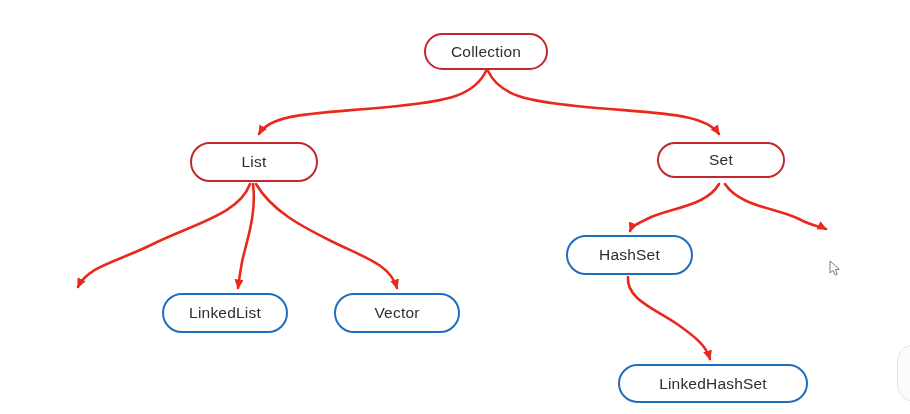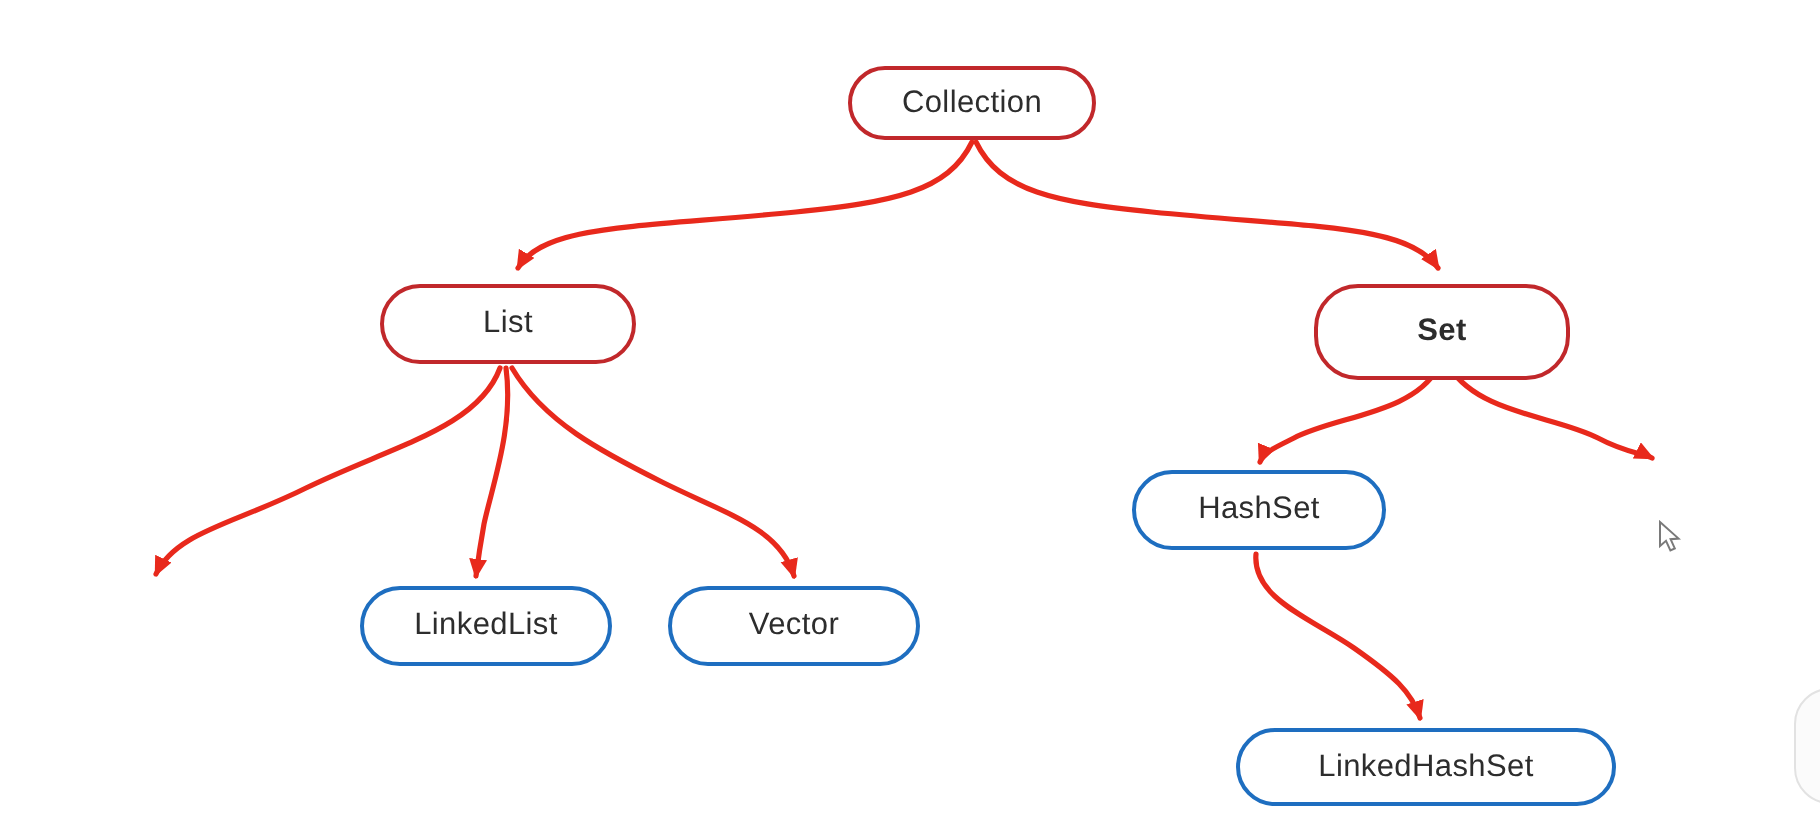--- a/index.html
+++ b/index.html
@@ -31,23 +31,23 @@
     justify-content: center;
     font-size: 15.5px;
     color: #2d2d2d;
     letter-spacing: 0.2px;
   }
   .node.red  { border: 2.6px solid #c1282b; }
   .node.blue { border: 2.6px solid #1e6ec0; }
 
   .node-collection    { left: 424px; top: 33px;  width: 124px; height: 37px; justify-content: center; }
   .node-list          { left: 190px; top: 142px; width: 128px; height: 40px; }
-  .node-set           { left: 657px; top: 142px; width: 128px; height: 48px; font-weight: bold; }
+  .node-set           { left: 657px; top: 142px; width: 128px; height: 36px; }
   .node-arraylist     { left: 13px;  top: 293px; width: 126px; height: 40px; }
-  .node-linkedlist    { left: 180px; top: 293px; width: 126px; height: 40px; justify-content: center; }
+  .node-linkedlist    { left: 162px; top: 293px; width: 126px; height: 40px; justify-content: center; }
   .node-vector        { left: 334px; top: 293px; width: 126px; height: 40px; }
   .node-hashset       { left: 566px; top: 235px; width: 127px; height: 40px; }
   .node-treeset       { left: 765px; top: 235px; width: 127px; height: 40px; }
   .node-linkedhashset { left: 618px; top: 364px; width: 190px; height: 39px; align-items: center; }
 
   .side-peek {
     position: absolute;
     left: 897px; top: 344px;
     width: 40px; height: 56px;
     border: 1.5px solid #e2e2e2;

